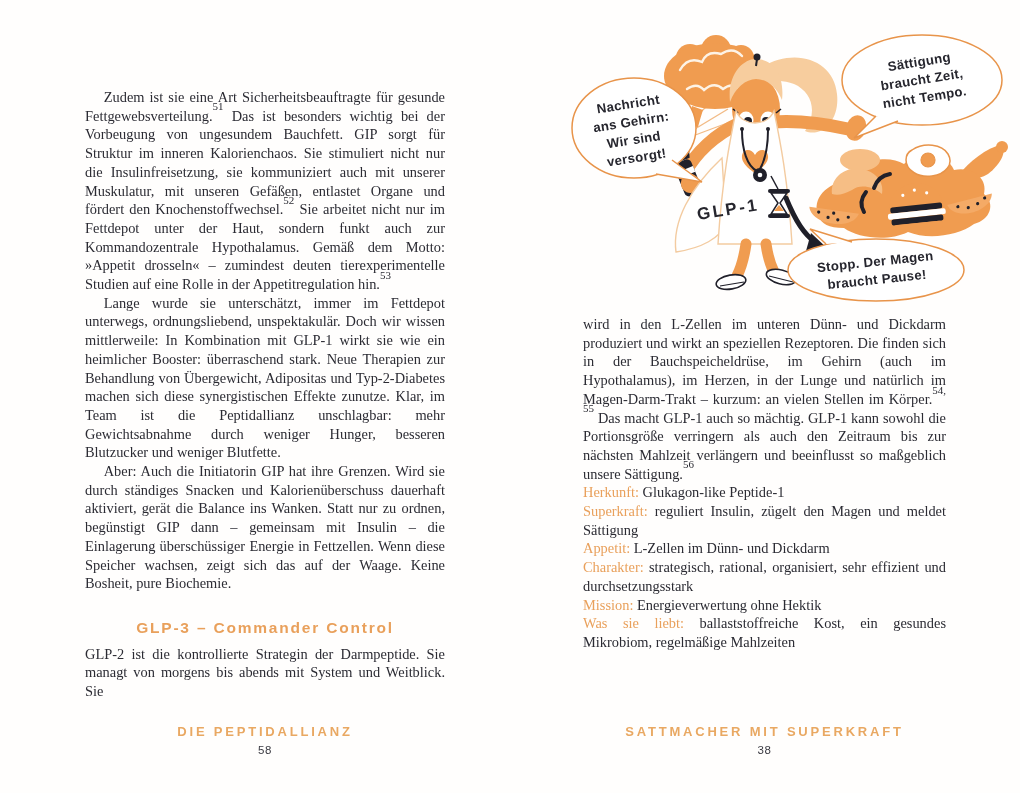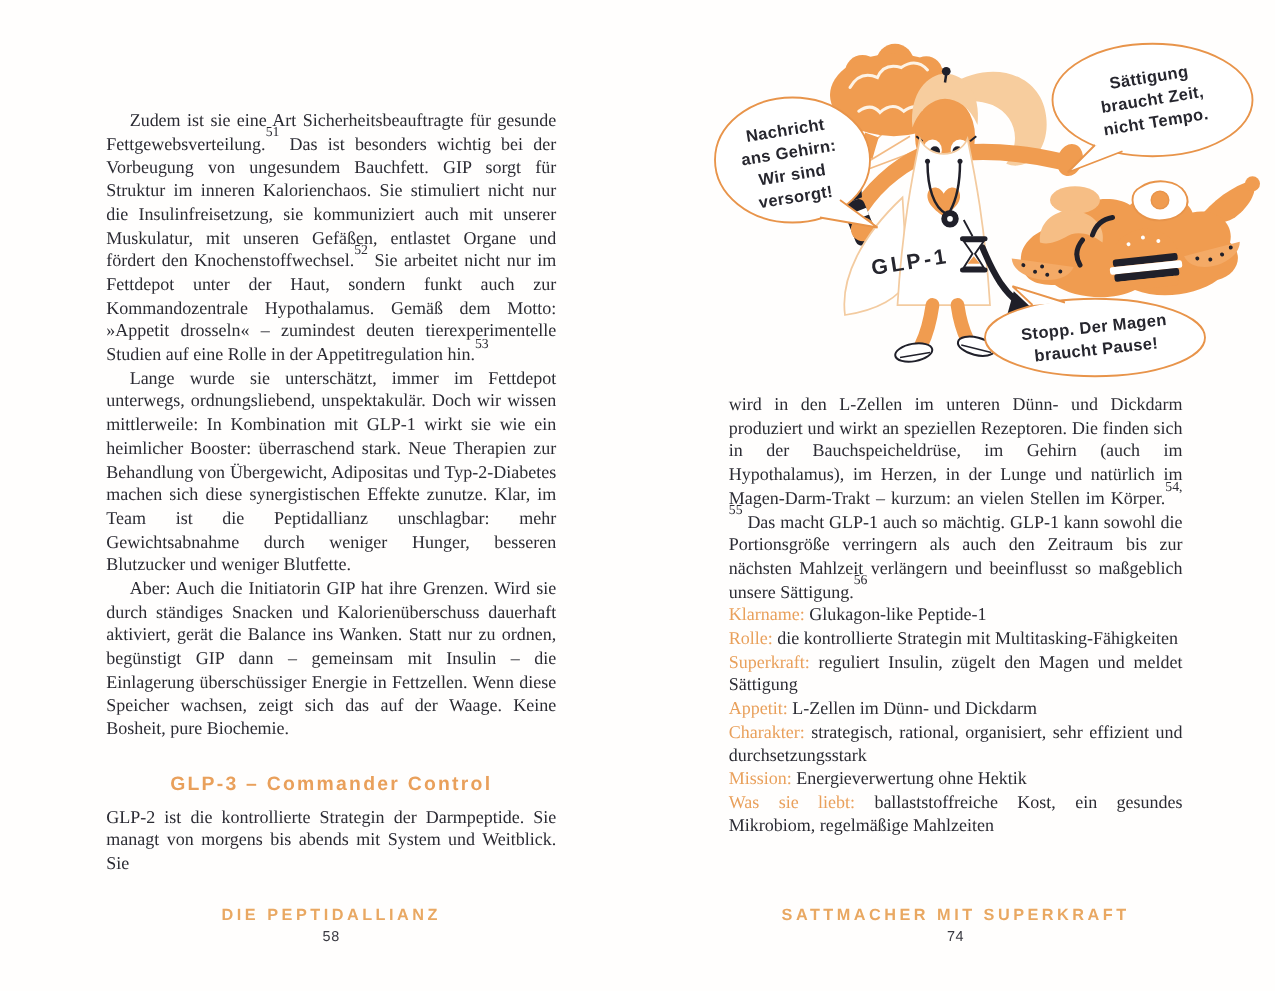--- a/index.html
+++ b/index.html
@@ -210,28 +210,27 @@
         <g transform="rotate(-6 316 262)" text-anchor="middle">
           <text class="bubbletext" x="316" y="258">Stopp. Der Magen</text>
           <text class="bubbletext" x="316" y="276">braucht Pause!</text>
         </g>
       </g>
     </svg>
 
     <div class="textcol rightcol">
       <p class="body"><span>wird in den L-Zellen im unteren Dünn- und Dickdarm produziert und wirkt an speziellen Rezeptoren. Die finden sich in der Bauchspeicheldrüse, im Gehirn (auch im Hypothalamus), im Herzen, in der Lunge und natürlich im Magen-Darm-Trakt – kurzum: an vielen Stellen im Körper.</span><sup class="fn">54, 55</sup><span> Das macht GLP-1 auch so mächtig. GLP-1 kann sowohl die Portionsgröße verringern als auch den Zeitraum bis zur nächsten Mahlzeit verlängern und beeinflusst so maßgeblich unsere Sättigung.</span><sup class="fn">56</sup></p>
       <div class="profile">
-        <p class="pitem"><span class="plabel">Klarname:</span> <span>Glukagon-like Peptide-1</span></p>
-        <p class="pitem"><span class="plabel">Rolle:</span> <span>die kontrollierte Strategin mit Multitasking-Fähigkeiten</span></p>
+        <p class="pitem"><span class="plabel">Herkunft:</span> <span>Glukagon-like Peptide-1</span></p>
         <p class="pitem"><span class="plabel">Superkraft:</span> <span>reguliert Insulin, zügelt den Magen und meldet Sättigung</span></p>
         <p class="pitem"><span class="plabel">Appetit:</span> <span>L-Zellen im Dünn- und Dickdarm</span></p>
         <p class="pitem"><span class="plabel">Charakter:</span> <span>strategisch, rational, organisiert, sehr effizient und durchsetzungsstark</span></p>
         <p class="pitem"><span class="plabel">Mission:</span> <span>Energieverwertung ohne Hektik</span></p>
         <p class="pitem"><span class="plabel">Was sie liebt:</span> <span>ballaststoffreiche Kost, ein gesundes Mikrobiom, regelmäßige Mahlzeiten</span></p>
       </div>
     </div>
 
     <footer class="pagefoot rightfoot">
       <span class="runtitle">SATTMACHER MIT SUPERKRAFT</span>
-      <span class="pagenum">74</span>
+      <span class="pagenum">38</span>
     </footer>
   </section>
 </div>
 
 </body></html>

